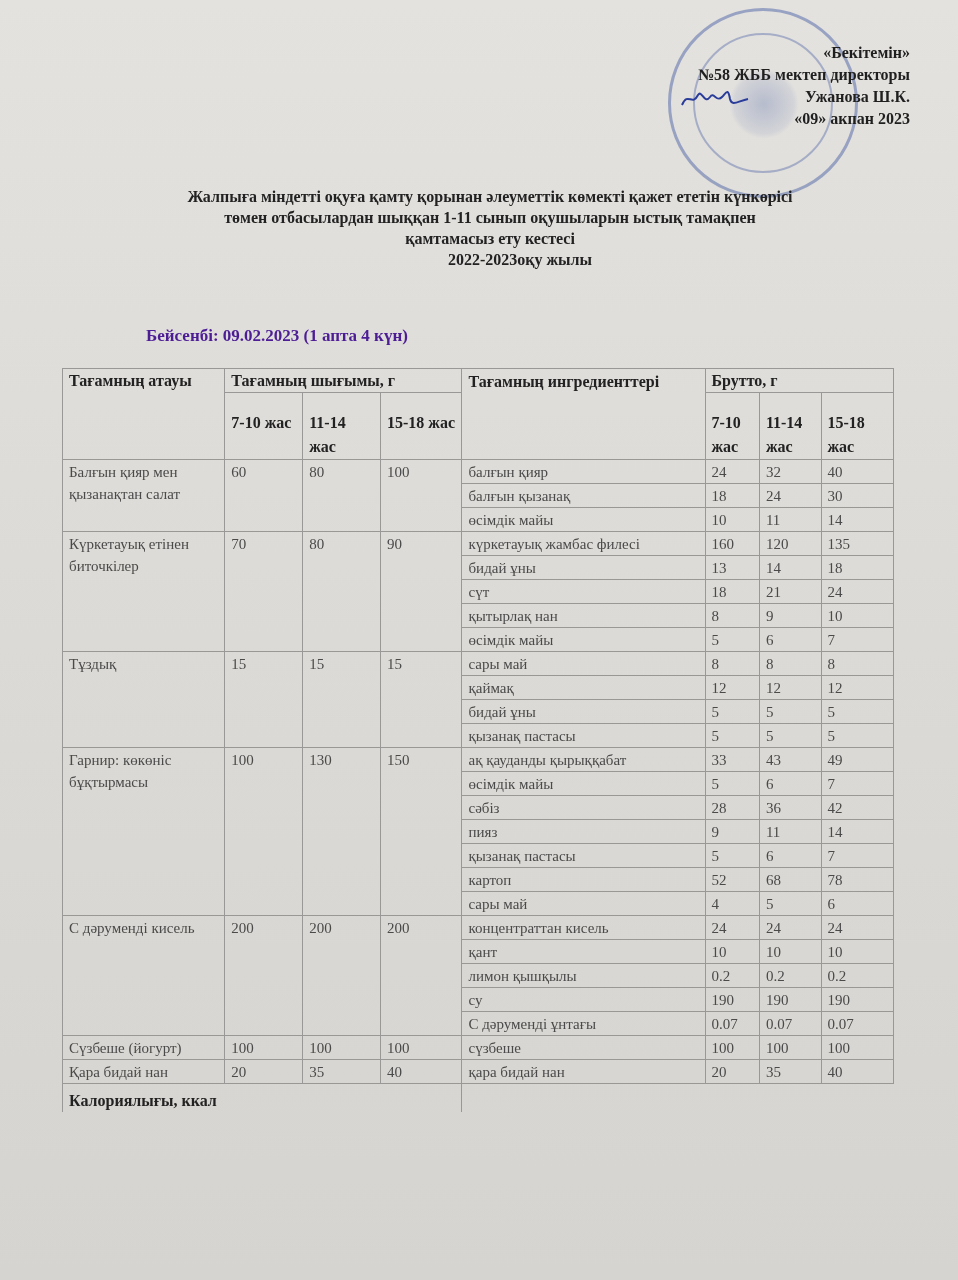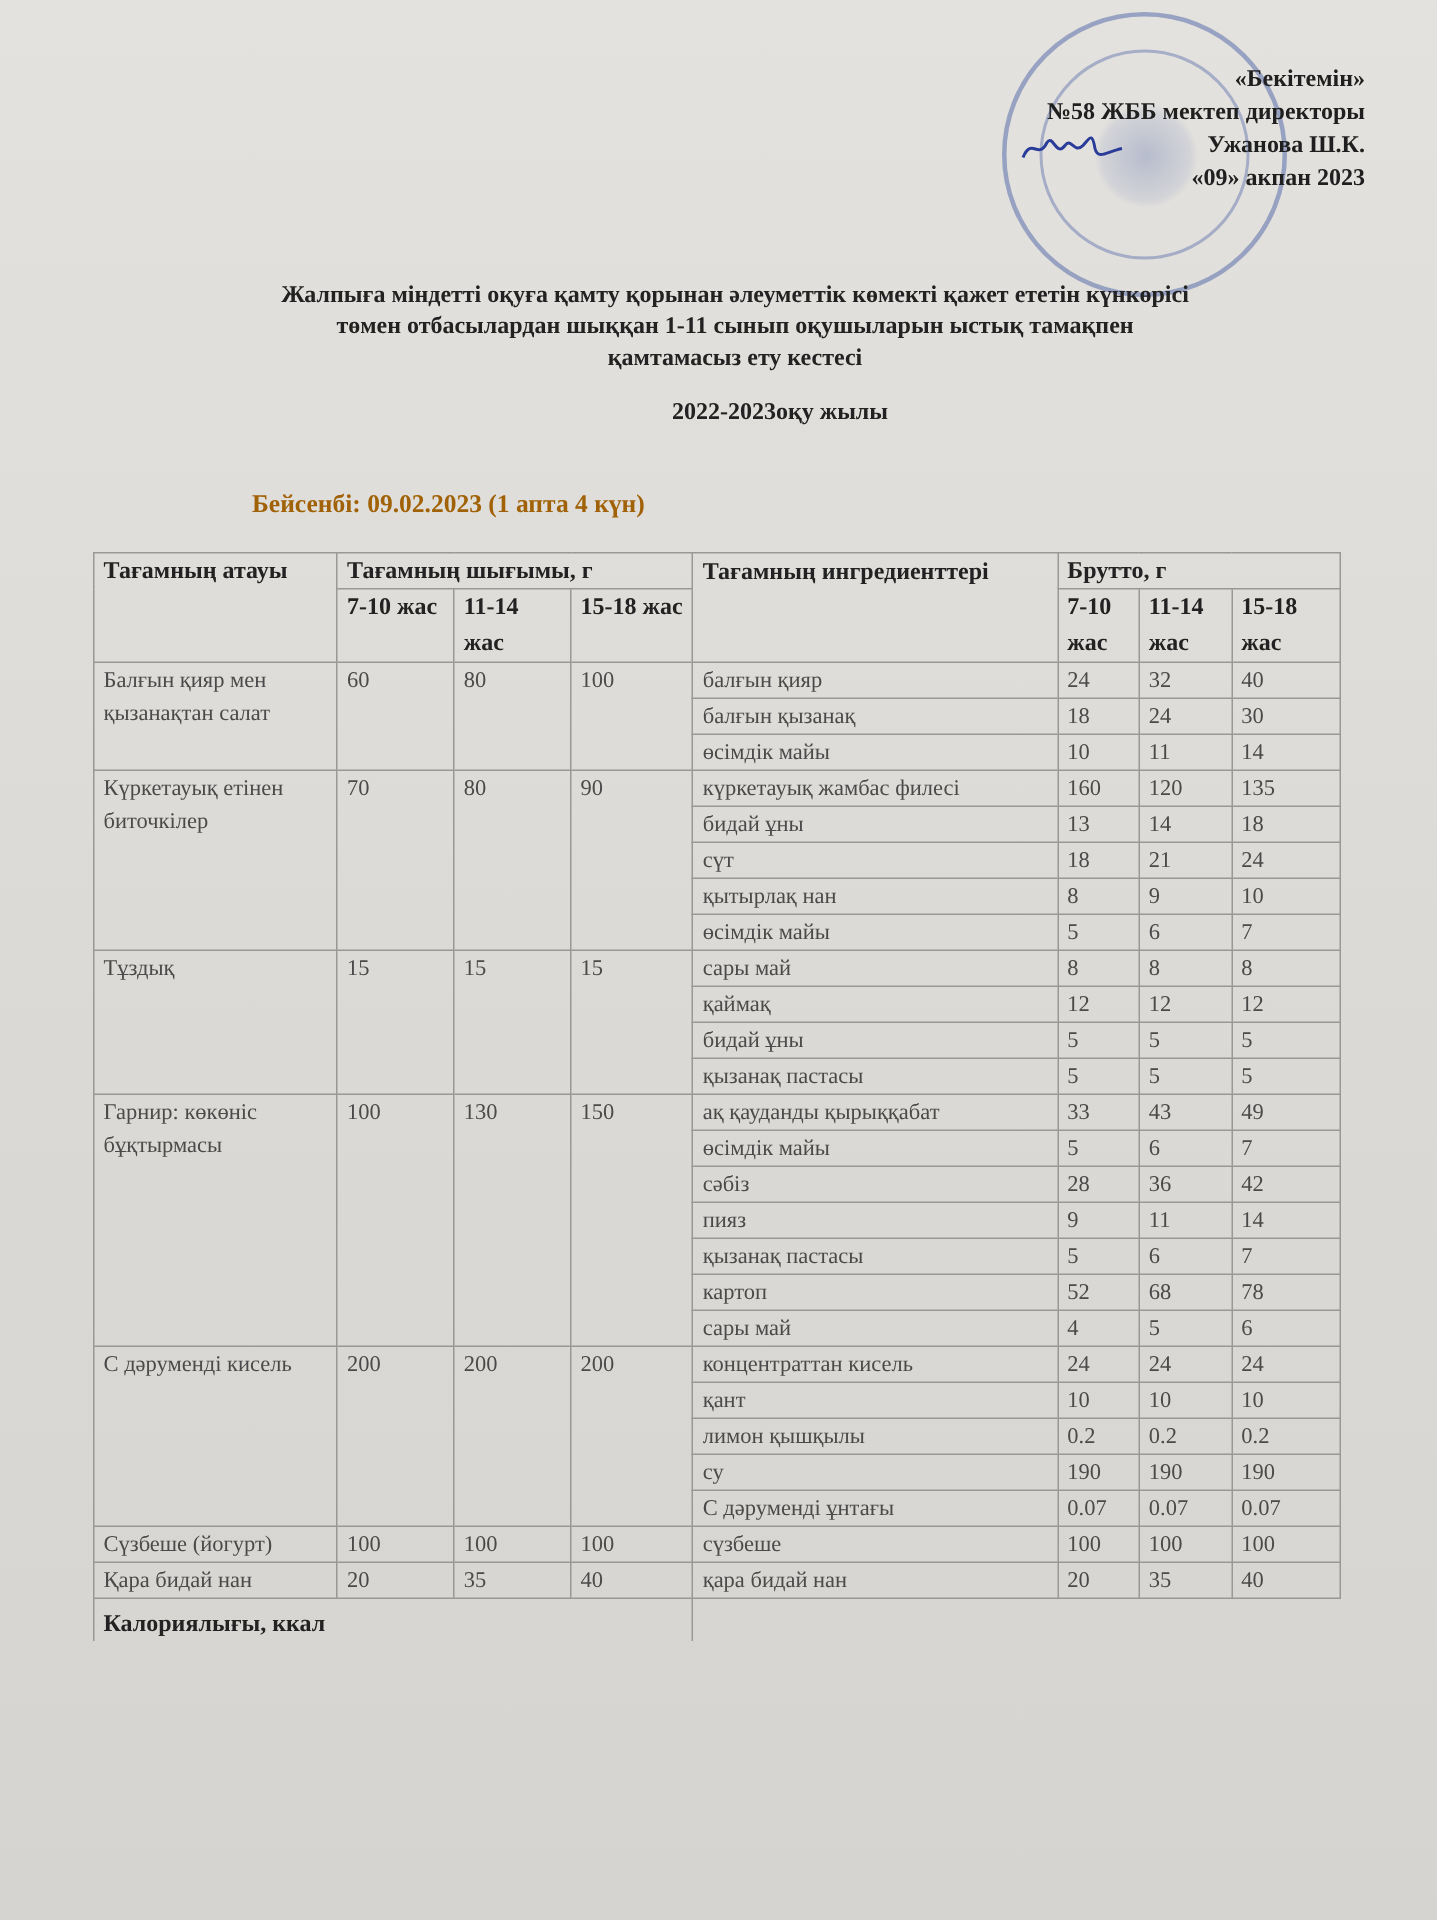--- a/index.html
+++ b/index.html
@@ -27,34 +27,34 @@
   }
   .approve {
     position:absolute; right:48px; top:42px; text-align:right;
     font-weight:bold; font-size:16px; line-height:22px; color:#1f1f1f;
   }
   .approve div { white-space:nowrap; }
   .title {
     position:absolute; left:120px; top:186px; width:740px;
     text-align:center; font-weight:bold; font-size:16px; line-height:21px; color:#222;
   }
-  .title .year { padding-left:60px;margin-top:15px; }
+  .title .year { padding-left:60px; }
   .dayline {
-    position:absolute; left:146px; top:326px; font-weight:bold; font-size:17px; color:#a16207;margin-left:22px;
+    position:absolute; left:146px; top:326px; font-weight:bold; font-size:17px; color:#4c1d95;
   }
   table {
     position:absolute; left:62px; top:368px; width:832px;
     border-collapse:collapse; font-size:15px; color:#4a4a4a;
   }
   td, th {
     border:1px solid #9a9896; vertical-align:top; padding:1px 6px 0 6px;
     text-align:left; font-weight:normal; line-height:22px;
   }
   th { font-weight:bold; color:#222; font-size:16px; }
-  th.sub { line-height:24px; padding-top:0; }
+  th.sub { line-height:24px; padding-top:18px; }
   td.num { font-size:15px; }
   .cal td { border-bottom:none; border-left:1px solid #9a9896; }
   .cal .label { font-weight:bold; color:#222; font-size:16px; padding-top:6px; }
   .nob { border:none; }
 </style>
 </head>
 <body>
 
 <div class="stamp"></div>
 <svg class="signature" viewBox="0 0 70 26">

